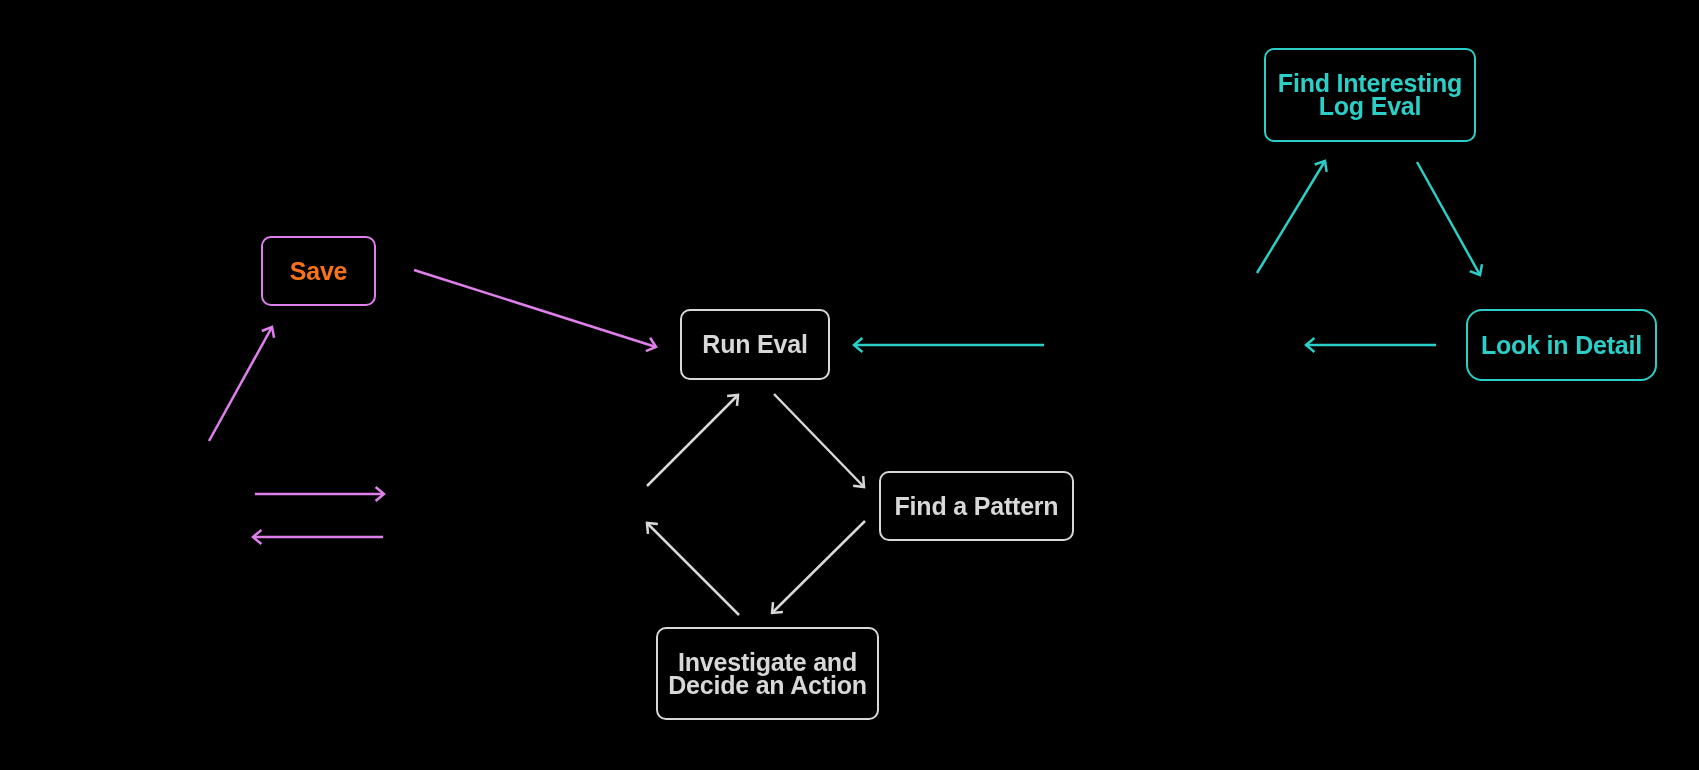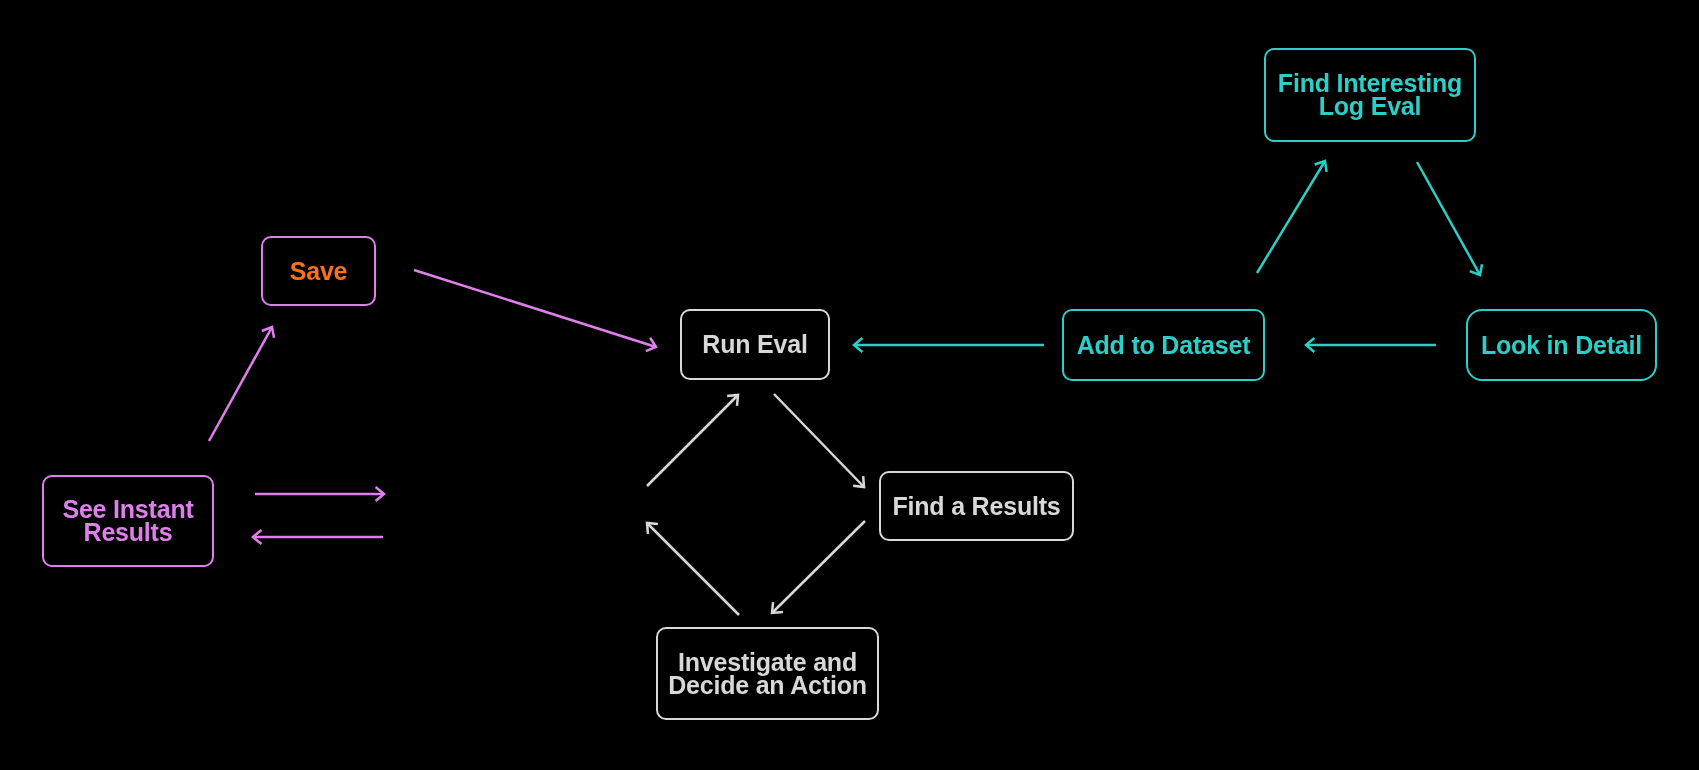--- a/index.html
+++ b/index.html
@@ -73,52 +73,41 @@
       <line x1="1436" y1="345" x2="1306" y2="345" stroke="#2BCFC7" stroke-width="2.5" marker-end="url(#ah-cyan)"></line>
       <line x1="1044" y1="345" x2="854" y2="345" stroke="#2BCFC7" stroke-width="2.5" marker-end="url(#ah-cyan)"></line>
     </svg>
 
   <div class="node" style="left: 261px; top: 236px; width: 115px; height: 70px; border-color: rgb(223, 127, 236); color: #f97316;">
     <div class="label">
       <span class="line">Save</span>
     </div>
   </div>
 
-  <div class="node" style="left: 42px; top: 475px; width: 172px; height: 92px; border-color: rgb(223, 127, 236); color: rgb(223, 127, 236);">
-    <div class="label">
-      <span class="line">See Instant</span>
-      <span class="line">Results</span>
-    </div>
-  </div>
 
 
   <div class="node" style="left: 680px; top: 309px; width: 150px; height: 71px; border-color: rgb(216, 216, 216); color: rgb(216, 216, 216);">
     <div class="label">
       <span class="line">Run Eval</span>
     </div>
   </div>
 
   <div class="node" style="left: 879px; top: 471px; width: 195px; height: 70px; border-color: rgb(216, 216, 216); color: rgb(216, 216, 216);">
     <div class="label">
-      <span class="line">Find a Results</span>
+      <span class="line">Find a Pattern</span>
     </div>
   </div>
 
   <div class="node" style="left: 656px; top: 627px; width: 223px; height: 93px; border-color: rgb(216, 216, 216); color: rgb(216, 216, 216);">
     <div class="label">
       <span class="line">Investigate and</span>
       <span class="line">Decide an Action</span>
     </div>
   </div>
 
-  <div class="node" style="left: 1062px; top: 309px; width: 203px; height: 72px; border-color: rgb(43, 207, 199); color: rgb(43, 207, 199);">
-    <div class="label">
-      <span class="line">Add to Dataset</span>
-    </div>
-  </div>
 
   <div class="node" style="left: 1264px; top: 48px; width: 212px; height: 94px; border-color: rgb(43, 207, 199); color: rgb(43, 207, 199);">
     <div class="label">
       <span class="line">Find Interesting</span>
       <span class="line">Log Eval</span>
     </div>
   </div>
 
   <div class="node" style="left: 1466px; top: 309px; width: 191px; height: 72px; border-color: rgb(43, 207, 199); color: rgb(43, 207, 199); border-radius: 16px;">
     <div class="label">

